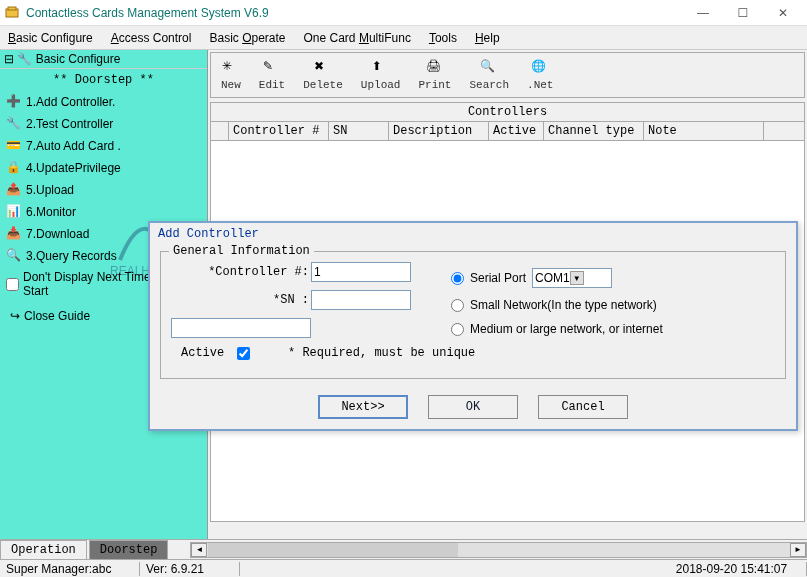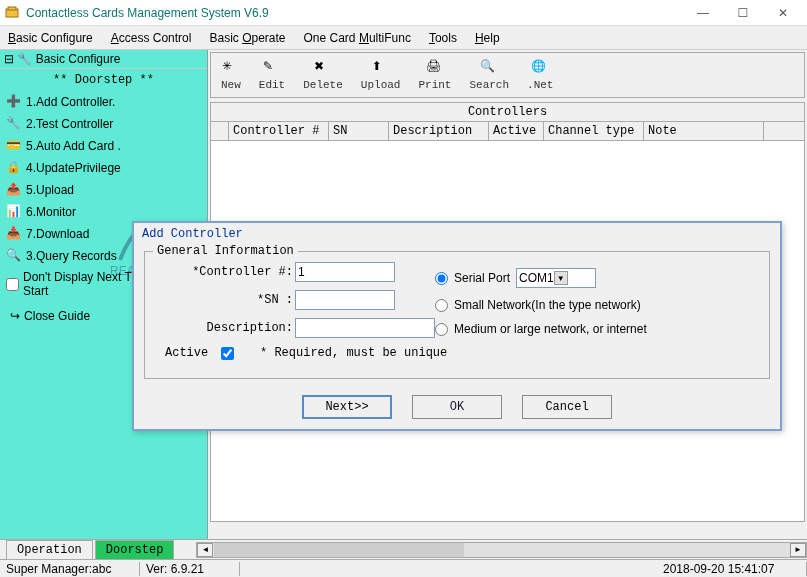--- a/index.html
+++ b/index.html
@@ -38,44 +38,44 @@
 .toolbar .tbtn .tlabel { font-family: "Courier New", monospace; font-size: 11px; color: #333; margin-top: 2px; }
 
 
 .tablewrap { border: 1px solid #aaa; margin: 2px; }
 .tablehdr1 { text-align: center; padding: 2px; border-bottom: 1px solid #aaa; font-family: "Courier New", monospace; background: #f0f0f0; }
 .tablehdr2 { display: flex; background: #f0f0f0; border-bottom: 1px solid #aaa; }
 .tablehdr2 .th { border-right: 1px solid #aaa; padding: 2px 4px; font-family: "Courier New", monospace; }
 .tablebody { height: 380px; background: #fff; }
 
 
-.dialog { position: absolute; left: 132px; top: 221px; width: 650px; border: 2px solid #7da2ce; background: #f0f0f0; box-shadow: 2px 2px 6px rgba(0,0,0,0.2); }
+.dialog { position: absolute; left: 148px; top: 221px; width: 650px; border: 2px solid #7da2ce; background: #f0f0f0; box-shadow: 2px 2px 6px rgba(0,0,0,0.2); }
 .dialog .dlgtitle { padding: 4px 8px; color: #003399; font-family: "Courier New", monospace; }
 .dialog .fieldset { border: 1px solid #aaa; margin: 6px 10px; padding: 10px; position: relative; }
 .dialog .legend { position: absolute; top: -8px; left: 8px; background: #f0f0f0; padding: 0 4px; font-family: "Courier New", monospace; }
 .dialog .formrow { display: flex; align-items: center; margin-bottom: 8px; }
 .dialog .flabel { width: 140px; text-align: right; padding-right: 2px; font-family: "Courier New", monospace; }
 .dialog .finput { width: 100px; height: 20px; border: 1px solid #7f9db9; background: #fff; padding: 0 2px; }
 .dialog .finput.wide { width: 140px; }
 .dialog .radiogrp { position: absolute; left: 290px; top: 16px; }
 .dialog .radiorow { display: flex; align-items: center; margin-bottom: 10px; font-family: "Courier New", monospace; }
 .dialog .radiorow input { margin-right: 6px; }
 .dialog .combo { width: 80px; height: 20px; border: 1px solid #7f9db9; background: #fff; margin-left: 6px; display: inline-flex; align-items: center; justify-content: flex-start; padding: 0 2px; font-family: "Courier New", monospace; }
 .dialog .combo .arrow { width: 14px; height: 14px; background: #e0e0e0; border: 1px solid #999; display: flex; align-items: center; justify-content: center; font-size: 8px; }
 .dialog .chk { margin: 0 6px; }
-.dialog .reqnote { font-family: "Courier New", monospace; margin-left: 20px; text-align: right; }
+.dialog .reqnote { font-family: "Courier New", monospace; margin-left: 32px; text-align: right; }
 .dialog .btnrow { display: flex; justify-content: center; gap: 20px; padding: 10px; }
 .dialog .btn { width: 90px; height: 24px; border: 1px solid #888; background: #f0f0f0; display: flex; align-items: center; justify-content: center; font-family: "Courier New", monospace; cursor: default; }
 .dialog .btn.def { border: 2px solid #5a8ac6; }
 .dialog .btn.dis { color: #0f172a; }
 
 
-.bottomtabs { height: 20px; display: flex; align-items: center; background: #f0f0f0; border-top: 1px solid #aaa; padding-left: 6px; }
+.bottomtabs { height: 20px; display: flex; align-items: center; background: #f0f0f0; border-top: 1px solid #aaa; padding-left: 0; }
 .bottomtabs .btab { padding: 2px 10px; border: 1px solid #aaa; border-bottom: none; background: #f0f0f0; margin-right: 2px; font-family: "Courier New", monospace; }
-.bottomtabs .btab.active { background: #22c55e; }
+.bottomtabs .btab.active { background: #737373; }
 .bottomtabs .hscroll { flex: 1; margin-left: 20px; height: 16px; background: #e0e0e0; border: 1px solid #aaa; position: relative; }
 .bottomtabs .hscroll .sbtn { position: absolute; top: 0; width: 16px; height: 14px; background: #f0f0f0; border: 1px solid #999; display: flex; align-items: center; justify-content: center; font-size: 8px; }
 .bottomtabs .hscroll .sbtn.l { left: 0; }
 .bottomtabs .hscroll .sbtn.r { right: 0; }
 .bottomtabs .hscroll .thumb { position: absolute; left: 17px; top: 0; width: 250px; height: 14px; background: #cdcdcd; }
 
 
 .statusbar { height: 18px; display: flex; align-items: center; background: #f0f0f0; border-top: 1px solid #aaa; font-family: "Courier New", monospace; font-size: 11px; }
 .statusbar .sbcell { border-right: 1px solid #aaa; padding: 0 6px; }
 </style>
@@ -113,21 +113,21 @@
         <div class="treeitem">
           <span class="ticon">➕</span>
           <span>1.Add Controller.</span>
         </div>
         <div class="treeitem">
           <span class="ticon">🔧</span>
           <span>2.Test Controller</span>
         </div>
         <div class="treeitem">
           <span class="ticon">💳</span>
-          <span>5.Auto Add Card .</span>
+          <span>7.Auto Add Card .</span>
         </div>
         <div class="treeitem">
           <span class="ticon">🔒</span>
           <span>4.UpdatePrivilege</span>
         </div>
         <div class="treeitem">
           <span class="ticon">📤</span>
           <span>5.Upload</span>
         </div>
         <div class="treeitem">
@@ -213,38 +213,37 @@
     <div class="sbtn l">◄</div>
     <div class="thumb"></div>
     <div class="sbtn r">►</div>
   </div>
 </div>
 
 <div class="statusbar">
   <div class="sbcell" style="width:140px;">Super Manager:abc</div>
   <div class="sbcell" style="width:100px;">Ver: 6.9.21</div>
   <div class="sbcell" style="flex:1;"></div>
-  <div class="sbcell" style="width:150px;">2018-09-20 15:41:07</div>
+  <div class="sbcell" style="width:150px;text-align:center;">2018-09-20 15:41:07</div>
 </div>
 
 <div class="dialog">
   <div class="dlgtitle">Add Controller</div>
   <div class="fieldset">
     <div class="legend">General Information</div>
 
     <div class="formrow">
       <span class="flabel">*Controller #:</span>
       <input class="finput" value="1" style="">
     </div>
     <div class="formrow">
       <span class="flabel">*SN :</span>
       <input class="finput" value="" style="">
     </div>
     <div class="formrow">
-      <span class="flabel">Description:</span>
       <input class="finput wide" value="" style="">
     </div>
     <div class="formrow">
       <span class="flabel" style="width:60px;text-align:left;padding-left:10px;">Active</span>
       <input type="checkbox" class="chk" checked="" style="">
       <span class="reqnote">*  Required, must be unique</span>
     </div>
 
     <div class="radiogrp">
       <div class="radiorow">

